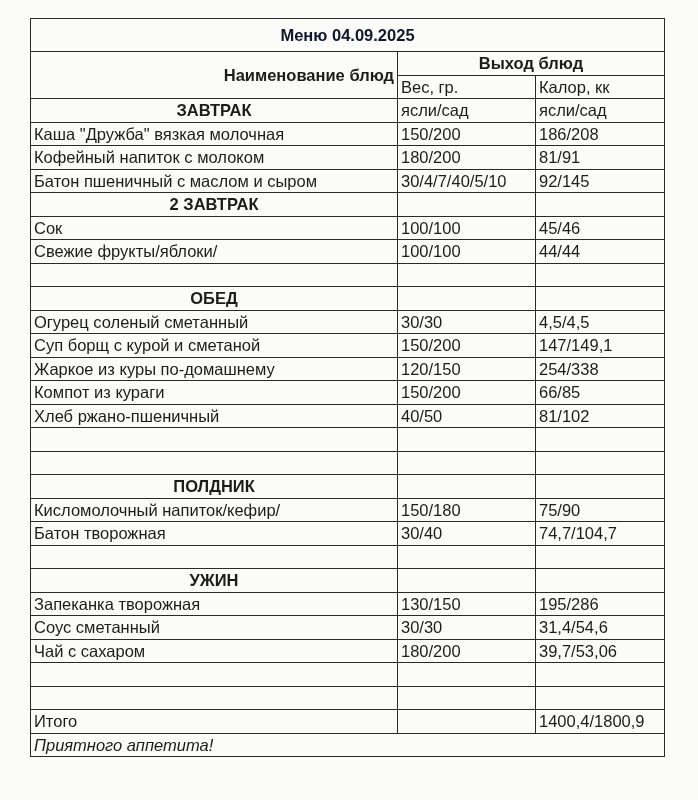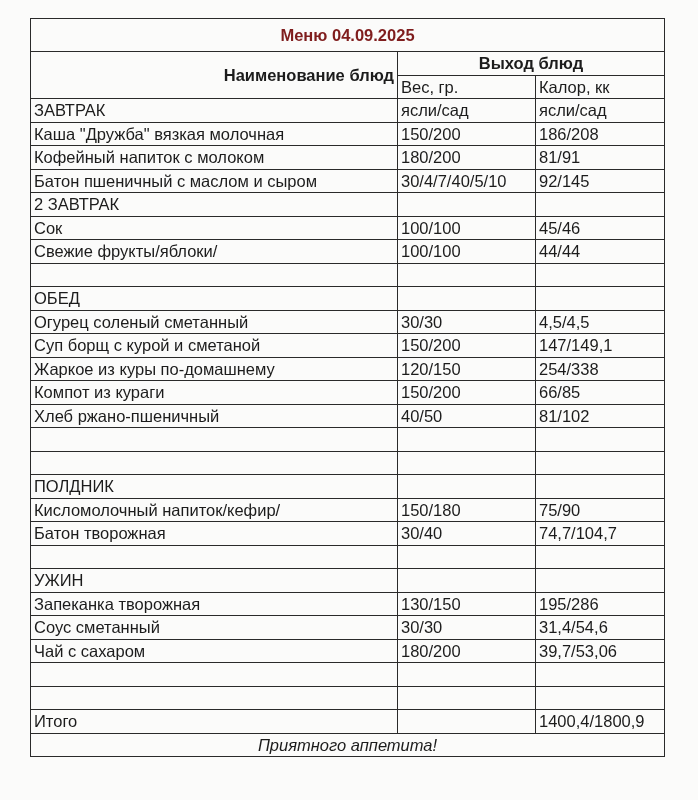--- a/index.html
+++ b/index.html
@@ -29,27 +29,27 @@
     vertical-align: middle;
   }
   col.c1 { width: 367px; }
   col.c2 { width: 138px; }
   col.c3 { width: 129px; }
   td.title {
     text-align: center;
     font-size: 25px;
     font-weight: bold;
     height: 32px !important;
-    color: #7f1d1d;
+    color: #0f172a;
   }
   td.hdr-name { text-align: right; font-weight: bold; font-size: 16px; }
   td.hdr-out { text-align: center; font-weight: bold; font-size: 16px; }
   td.hdr-sub { font-weight: normal; font-size: 16px; }
-  td.section { font-weight: normal; font-size: 16.5px; }
-  td.footer { text-align: center; font-style: italic; font-size: 16px; }
+  td.section { text-align: center; font-weight: bold; font-size: 16.5px; }
+  td.footer { font-style: italic; font-size: 16px; }
 </style>
 </head>
 <body>
 
 <table class="menu">
   <colgroup>
       <col class="c1">
       <col class="c2">
       <col class="c3">
     </colgroup>

